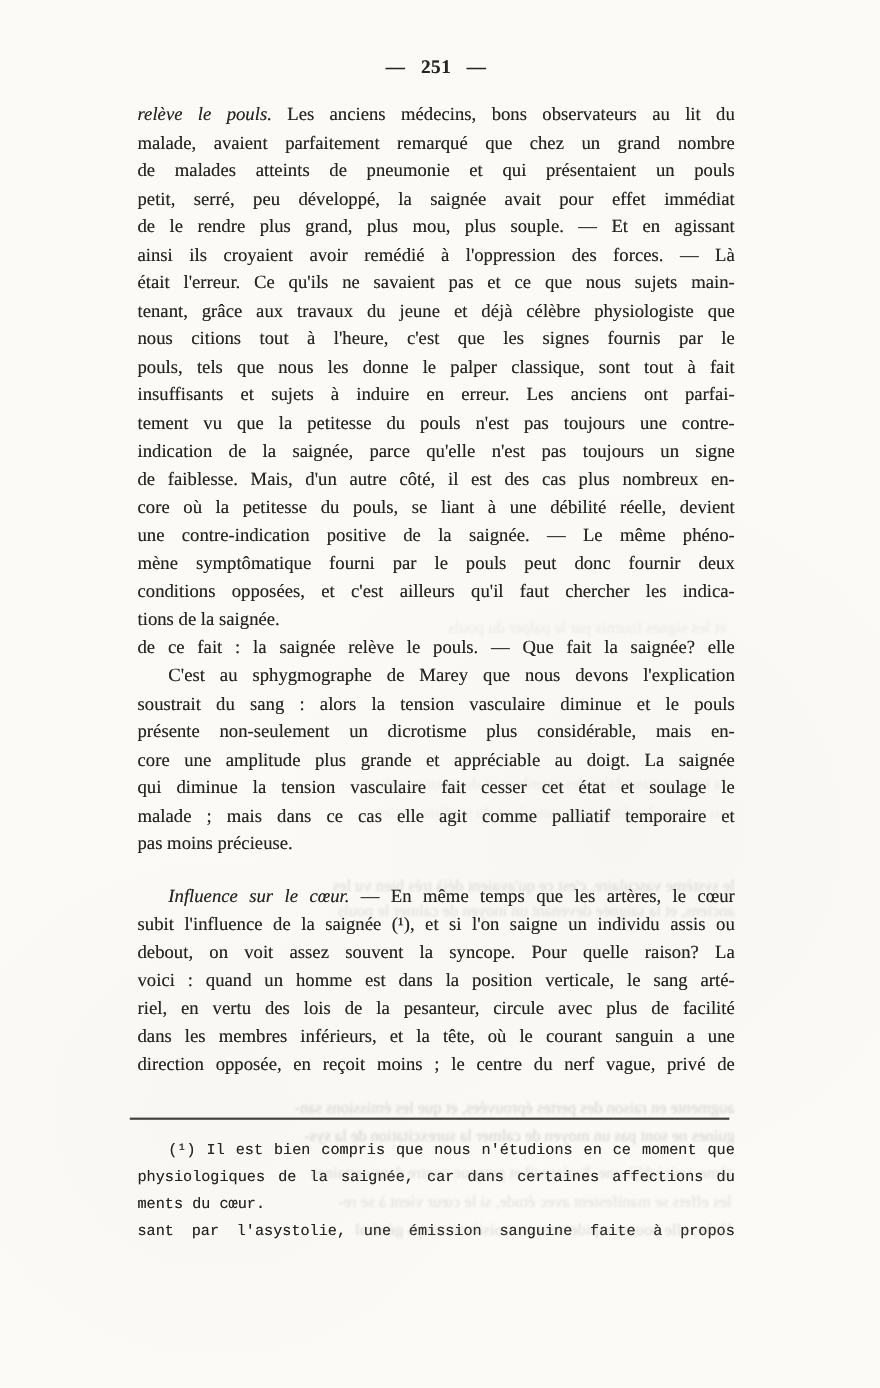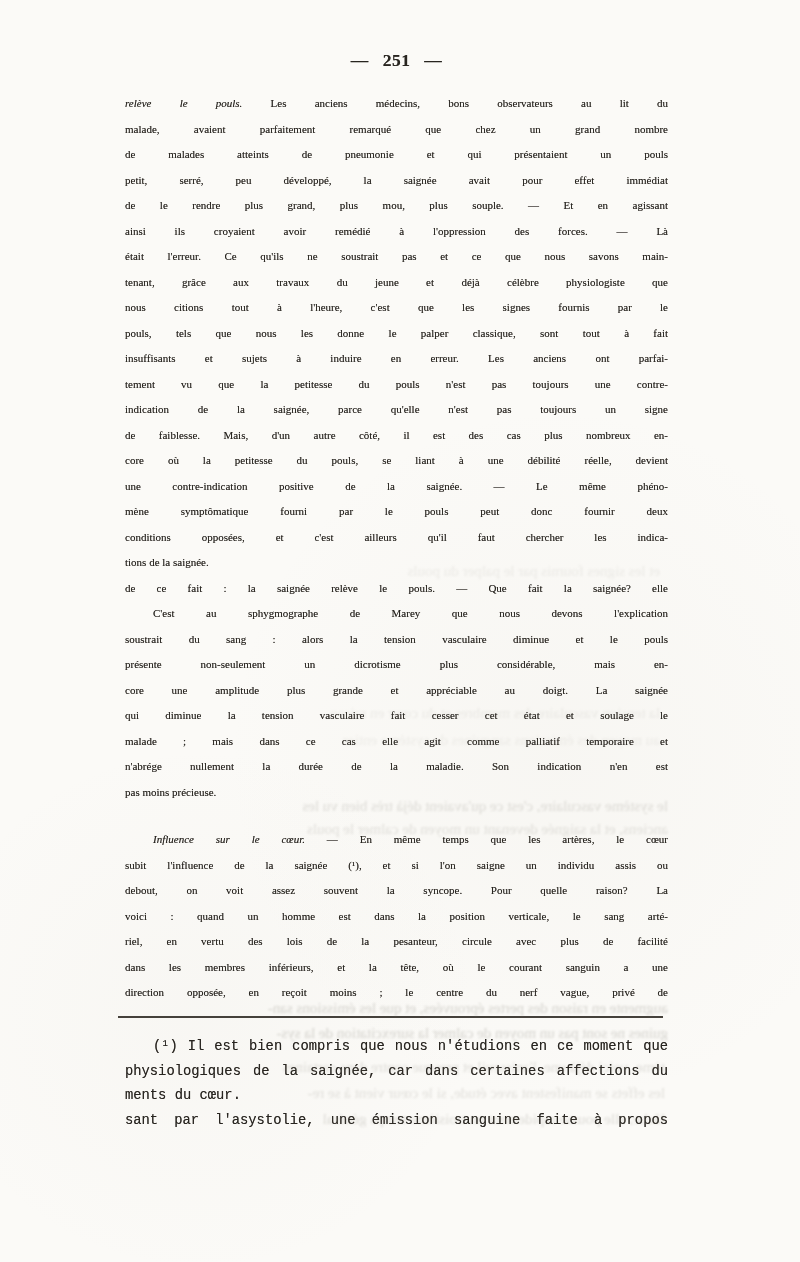--- a/index.html
+++ b/index.html
@@ -24,21 +24,21 @@
     text-align: center;
     font-weight: bold;
     font-size: 17.5px;
     word-spacing: 9px;
     letter-spacing: 0.5px;
     text-shadow: 0 0 0.6px rgba(35,30,25,0.55);
   }
   .body-col {
     position: absolute;
     left: 125px; top: 91px; width: 543px;
-    font-size: 11px;
+    font-size: 17px;
   }
   .footnote-col {
     position: absolute;
     left: 125px; top: 1035px; width: 543px;
     font-size: 13.8px;
   }
   .line {
     text-align: justify;
     text-align-last: justify;
     height: 25.5px;
@@ -77,21 +77,21 @@
 <div class="page">
   <div class="pg-header">— 251 —</div>
   <div class="body-col" id="body-col">
       <div>
         <div class="line"><em>relève le pouls.</em> Les anciens médecins, bons observateurs au lit du</div>
         <div class="line">malade, avaient parfaitement remarqué que chez un grand nombre</div>
         <div class="line">de malades atteints de pneumonie et qui présentaient un pouls</div>
         <div class="line">petit, serré, peu développé, la saignée avait pour effet immédiat</div>
         <div class="line">de le rendre plus grand, plus mou, plus souple. — Et en agissant</div>
         <div class="line">ainsi ils croyaient avoir remédié à l'oppression des forces. — Là</div>
-        <div class="line">était l'erreur. Ce qu'ils ne soustrait pas et ce que nous savons main-</div>
+        <div class="line">était l'erreur. Ce qu'ils ne savaient pas et ce que nous sujets main-</div>
         <div class="line">tenant, grâce aux travaux du jeune et déjà célèbre physiologiste que</div>
         <div class="line">nous citions tout à l'heure, c'est que les signes fournis par le</div>
         <div class="line">pouls, tels que nous les donne le palper classique, sont tout à fait</div>
         <div class="line">insuffisants et sujets à induire en erreur. Les anciens ont parfai-</div>
         <div class="line">tement vu que la petitesse du pouls n'est pas toujours une contre-</div>
         <div class="line">indication de la saignée, parce qu'elle n'est pas toujours un signe</div>
         <div class="line">de faiblesse. Mais, d'un autre côté, il est des cas plus nombreux en-</div>
         <div class="line">core où la petitesse du pouls, se liant à une débilité réelle, devient</div>
         <div class="line">une contre-indication positive de la saignée. — Le même phéno-</div>
         <div class="line">mène symptômatique fourni par le pouls peut donc fournir deux</div>
@@ -99,21 +99,20 @@
         <div class="line last">tions de la saignée.</div>
       </div>
       <div>
         <div class="line">de ce fait : la saignée relève le pouls. — Que fait la saignée? elle</div>
         <div class="line indent">C'est au sphygmographe de Marey que nous devons l'explication</div>
         <div class="line">soustrait du sang : alors la tension vasculaire diminue et le pouls</div>
         <div class="line">présente non-seulement un dicrotisme plus considérable, mais en-</div>
         <div class="line">core une amplitude plus grande et appréciable au doigt. La saignée</div>
         <div class="line">qui diminue la tension vasculaire fait cesser cet état et soulage le</div>
         <div class="line">malade ; mais dans ce cas elle agit comme palliatif temporaire et</div>
-        <div class="line">n'abrége nullement la durée de la maladie. Son indication n'en est</div>
         <div class="line last">pas moins précieuse.</div>
       </div>
       <div style="margin-top: 22px;">
         <div class="line indent"><em>Influence sur le cœur.</em> — En même temps que les artères, le cœur</div>
         <div class="line">subit l'influence de la saignée (¹), et si l'on saigne un individu assis ou</div>
         <div class="line">debout, on voit assez souvent la syncope. Pour quelle raison? La</div>
         <div class="line">voici : quand un homme est dans la position verticale, le sang arté-</div>
         <div class="line">riel, en vertu des lois de la pesanteur, circule avec plus de facilité</div>
         <div class="line">dans les membres inférieurs, et la tête, où le courant sanguin a une</div>
         <div class="line">direction opposée, en reçoit moins ; le centre du nerf vague, privé de</div>

